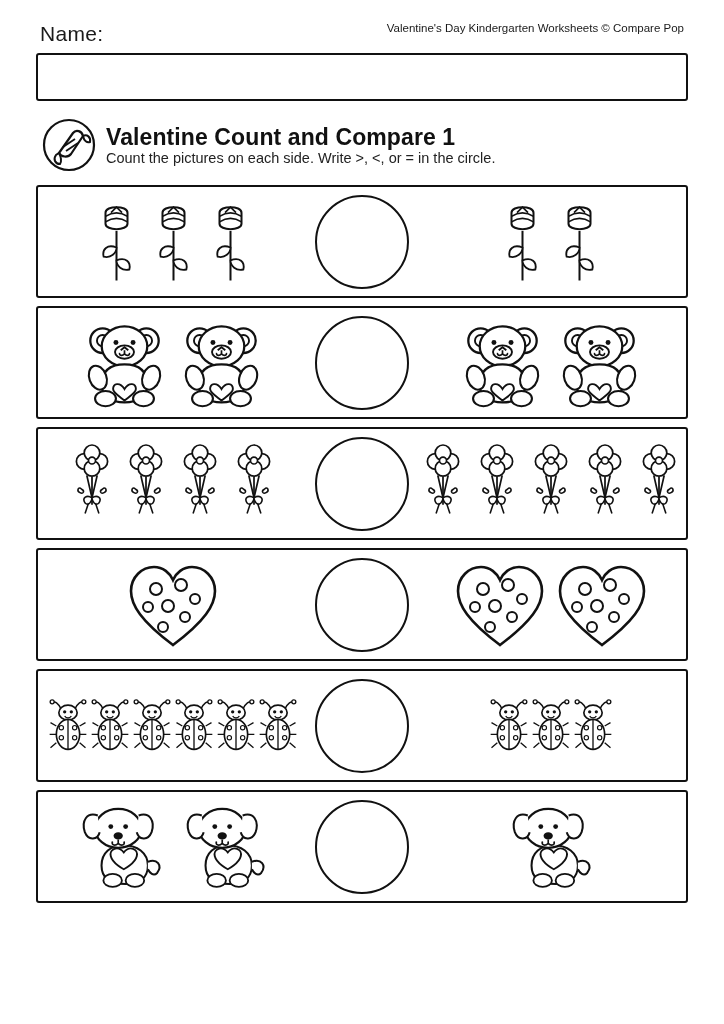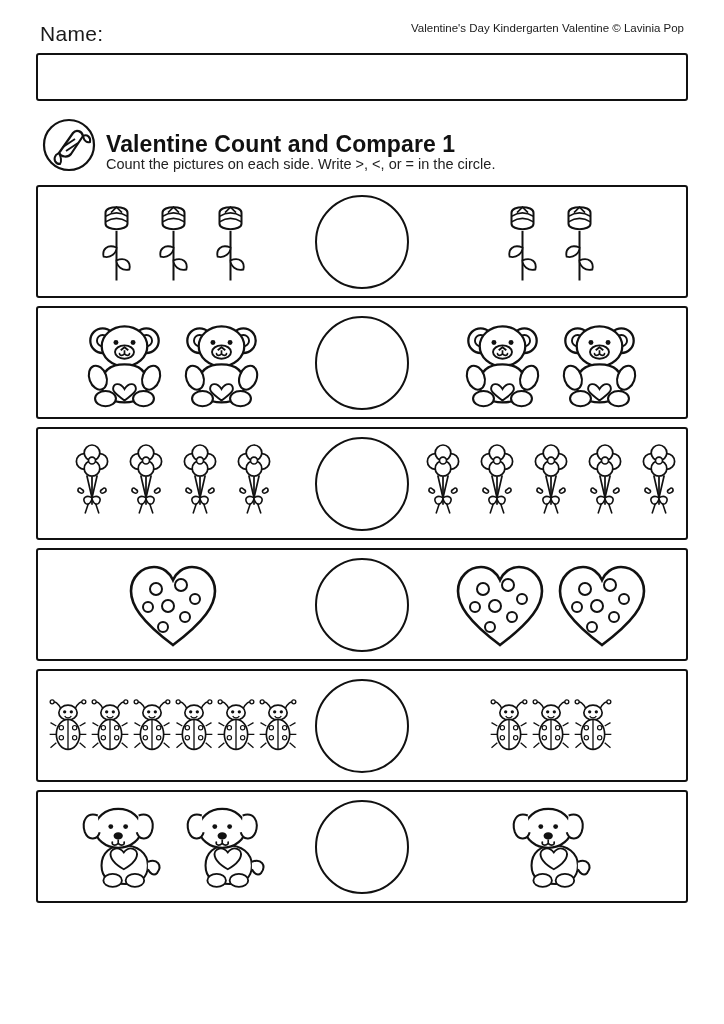--- a/index.html
+++ b/index.html
@@ -45,21 +45,21 @@
   .name-box {
     margin-top: 5px;
     height: 48px;
     border: 2.5px solid #111;
     border-radius: 3px;
   }
 
   
   .title-block {
     display: flex;
-    align-items: flex-end;
+    align-items: center;
     margin-top: 14px;
     padding-left: 4px;
   }
   .title-icon {
     width: 58px;
     height: 56px;
     flex: 0 0 58px;
     margin-top: 2px;
   }
   .title-texts {
@@ -117,21 +117,21 @@
   }
   .ico { display: block; }
 </style>
 </head>
 <body>
 
 <div class="page">
 
   <div class="header-row">
     <div class="name-label">Name:</div>
-    <div class="copyright">Valentine's Day Kindergarten Valentine © Lavinia Pop</div>
+    <div class="copyright">Valentine's Day Kindergarten Worksheets © Compare Pop</div>
   </div>
 
   <div class="name-box"></div>
 
   <div class="title-block">
     <div class="title-icon">
       <svg viewBox="0 0 58 56" width="58" height="56">
         <ellipse cx="29" cy="28" rx="25" ry="25" fill="#fff" stroke="#111" stroke-width="2.2"></ellipse>
         <path d="M19 36 L33 16 C36 12 42 14 43 19 L31 37 C28 41 21 40 19 36 Z" fill="#fff" stroke="#111" stroke-width="2.2" stroke-linejoin="round"></path>
         <path d="M23 30 L35 22" fill="none" stroke="#111" stroke-width="1.8"></path>

